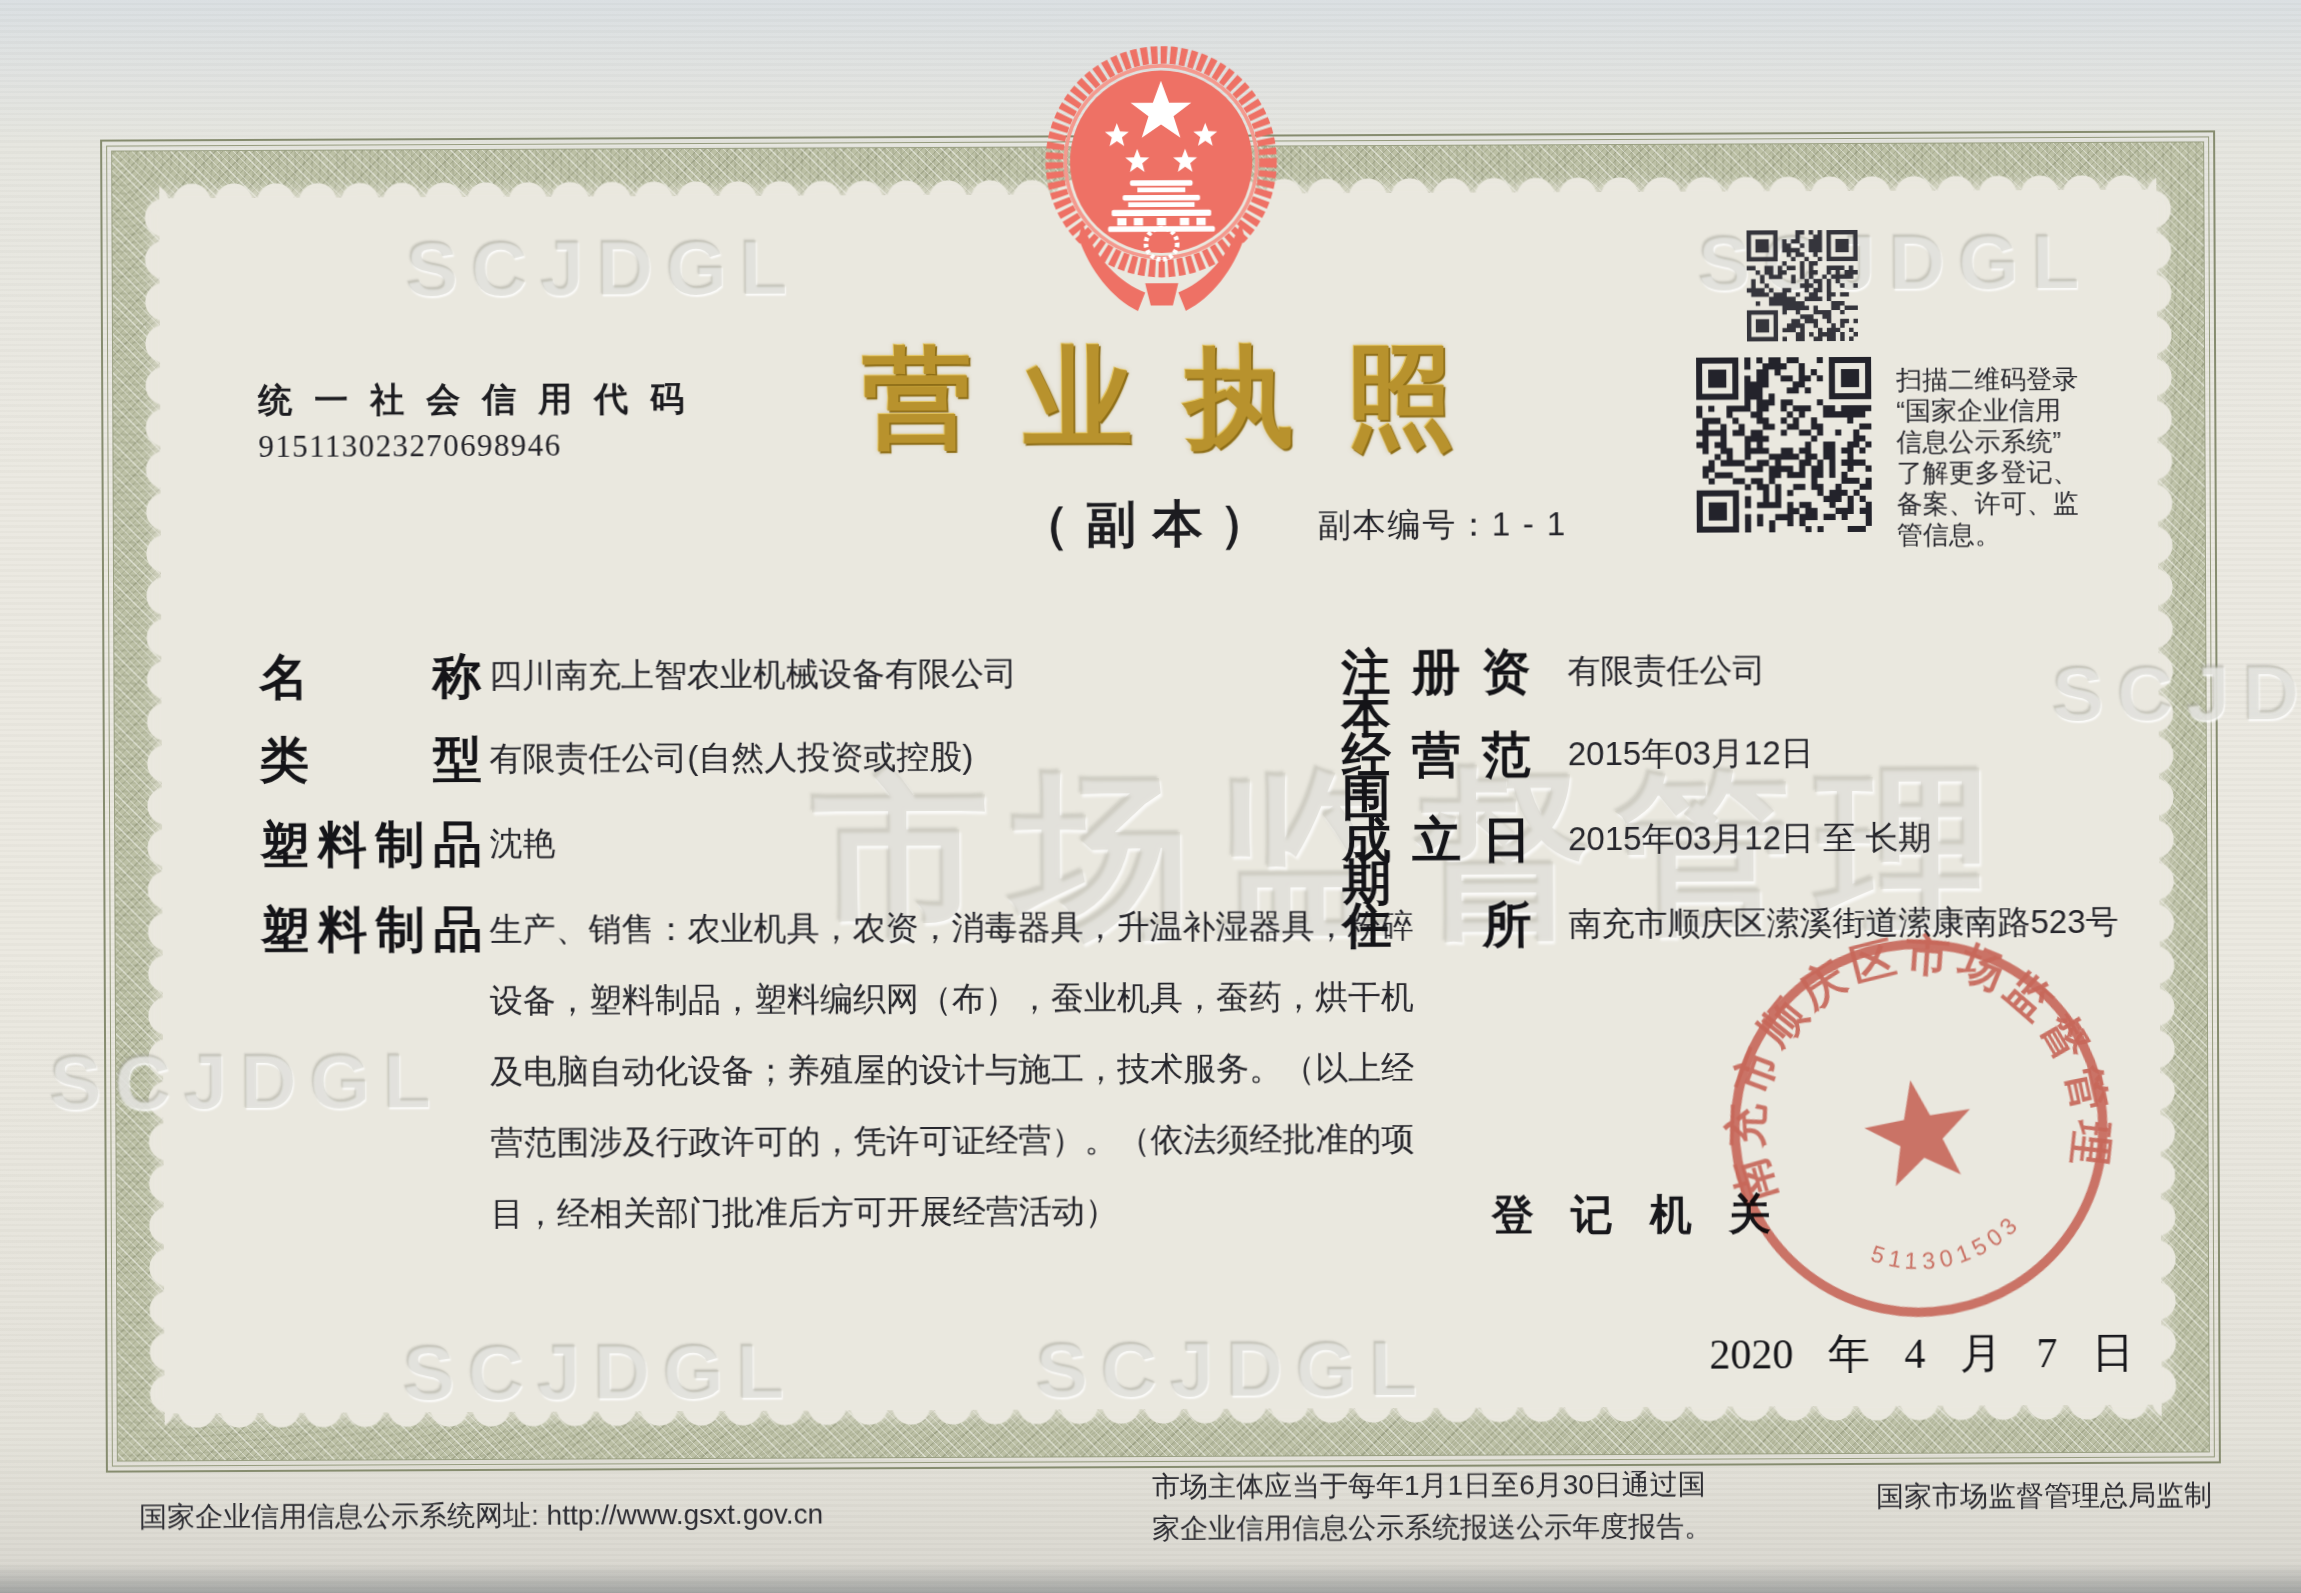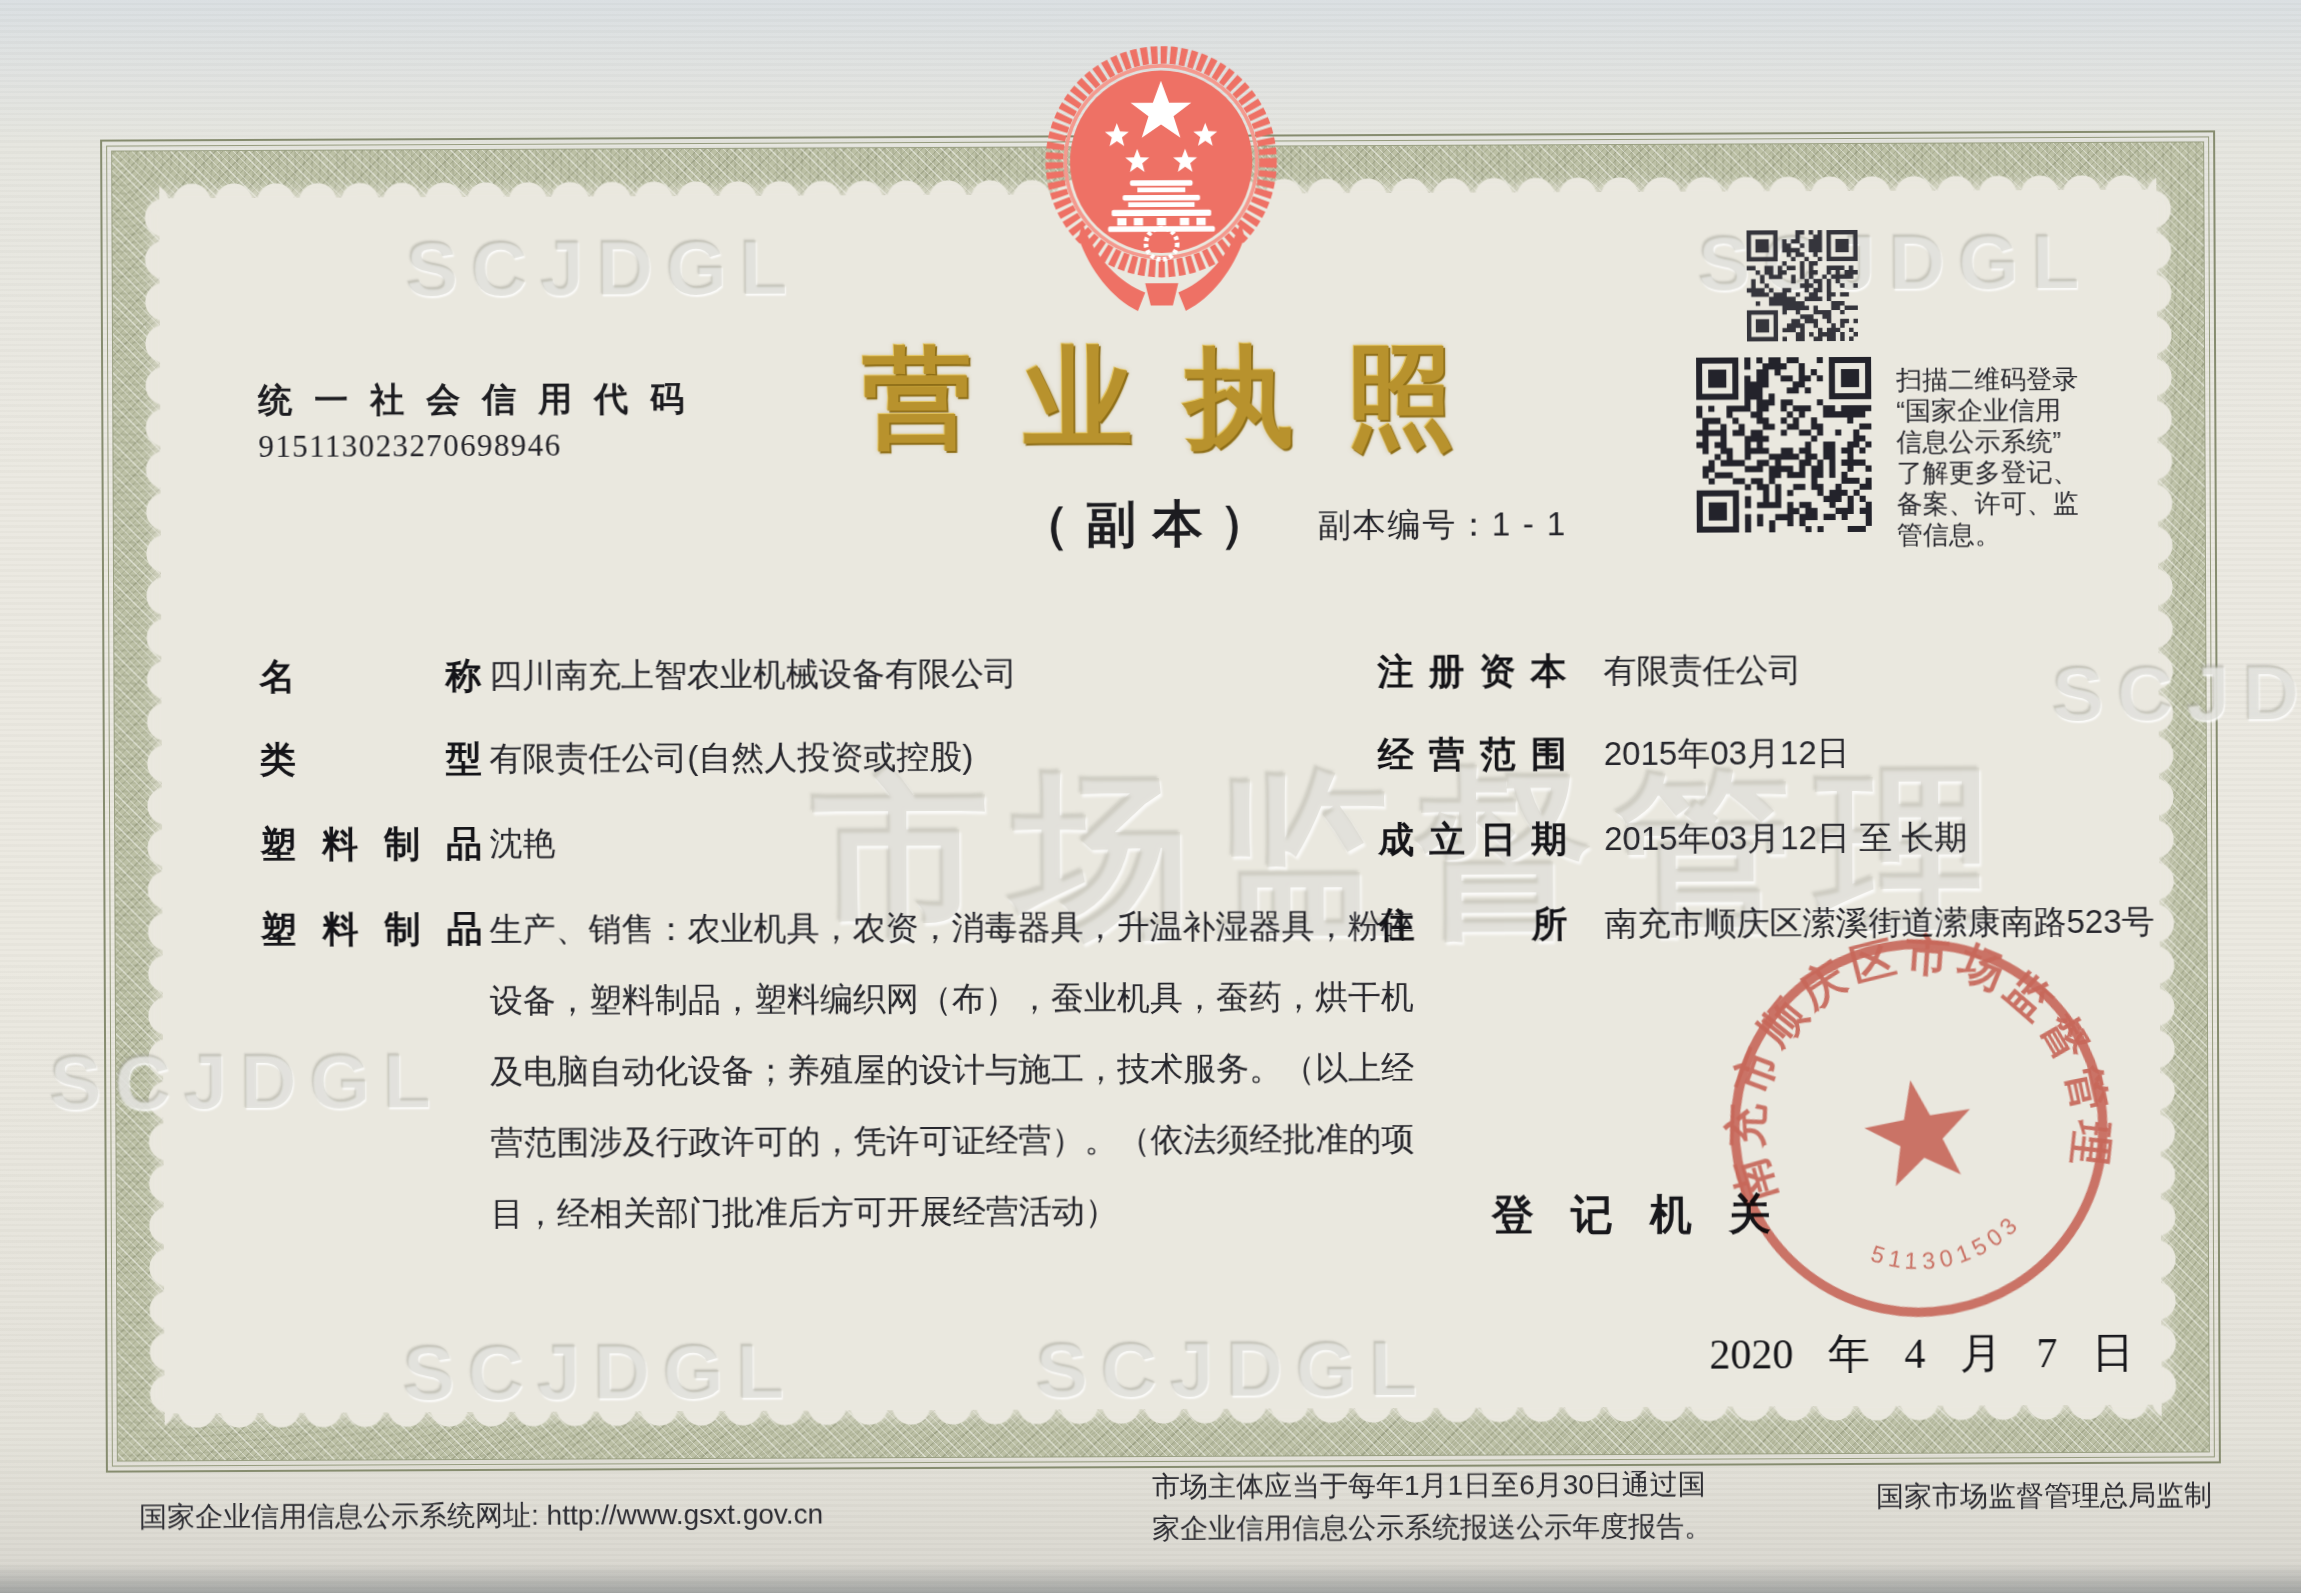--- a/index.html
+++ b/index.html
@@ -61,22 +61,22 @@
   .subtitle{left:858px;top:356px;width:369px;text-align:center;font-size:50px;font-weight:bold;
             letter-spacing:16.6px;text-indent:16.6px;color:#1c1c20;}
   .copy-no{left:1216px;top:369px;font-size:33px;color:#24242a;letter-spacing:1.8px;}
 
   .qr-small{left:1646px;top:98px;}
   .qr-large{left:1595px;top:225px;}
   .qr-caption{left:1795px;top:233px;width:245px;font-size:26px;line-height:31px;color:#2a2a30;}
 
   .row{position:absolute;z-index:2;display:flex;}
   .row.left{left:157px;} .row.left .flabel{width:222px;} .row.left .fvalue{margin-left:7.4px;}
-  .row.right{left:1239px;} .row.right .flabel{width:189px;margin-left:36px;} .row.right .fvalue{margin-left:37px;}
-  .flabel{font-size:36px;font-weight:600;color:#141418;text-align:justify;text-align-last:justify;
+  .row.right{left:1239px;} .row.right .flabel{width:189px;} .row.right .fvalue{margin-left:37px;}
+  .flabel{font-size:49px;font-weight:600;color:#141418;text-align:justify;text-align-last:justify;
           text-justify:inter-character;line-height:42px;flex:none;}
   .fvalue{font-size:33px;color:#26262c;line-height:42px;white-space:nowrap;}
   .scope-lines{position:absolute;left:386px;top:756px;width:951px;z-index:2;}
   .scope-lines div{font-size:33px;line-height:71px;color:#26262c;white-space:nowrap;}
 
   .registrar{left:1387px;top:1054px;font-size:42px;font-weight:600;letter-spacing:37px;color:#17171b;white-space:nowrap;}
   .issue-date{left:1604px;top:1194px;font-size:42px;word-spacing:24px;color:#17171b;
               font-family:"Liberation Serif","DejaVu Serif",serif;white-space:nowrap;}
 
   .seal{left:1608px;top:790px;width:413px;height:413px;z-index:3;transform:rotate(-10deg);

